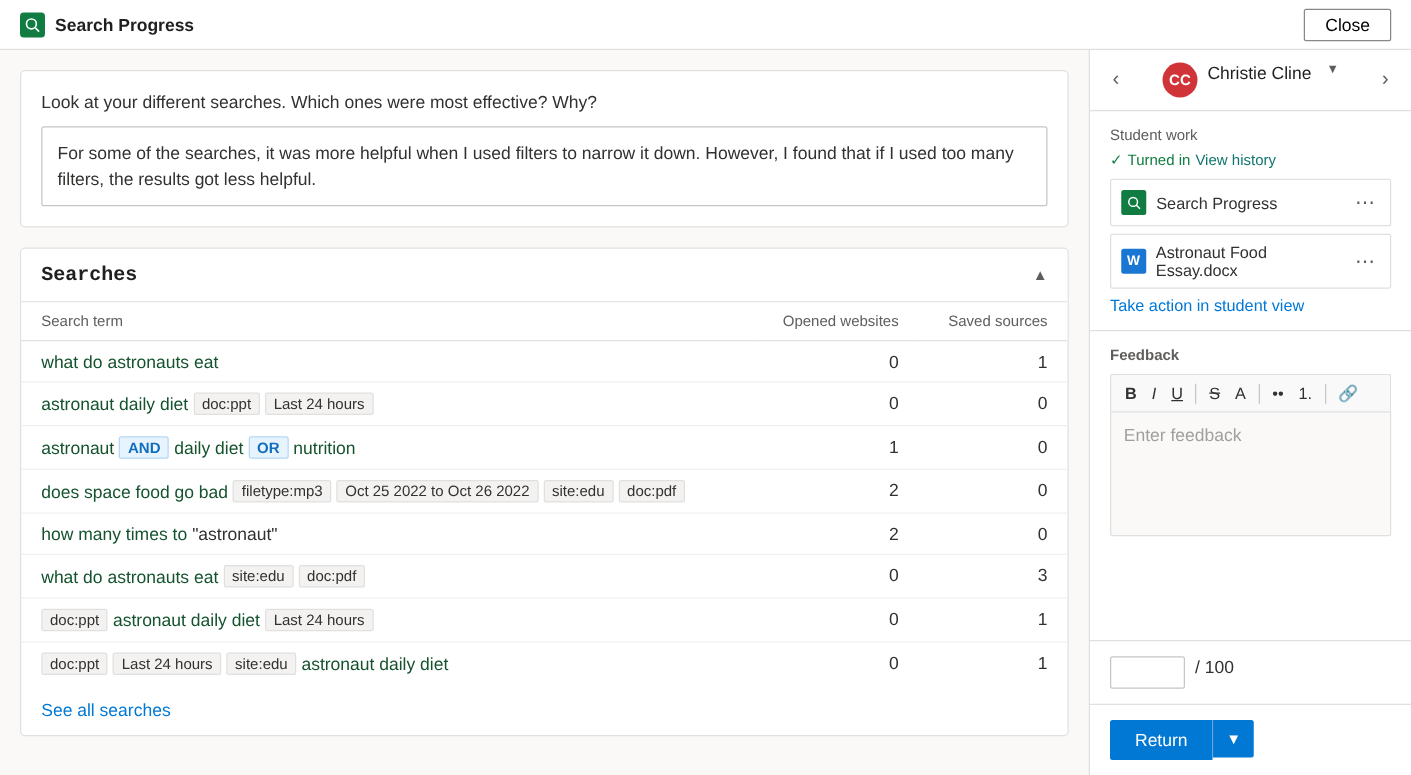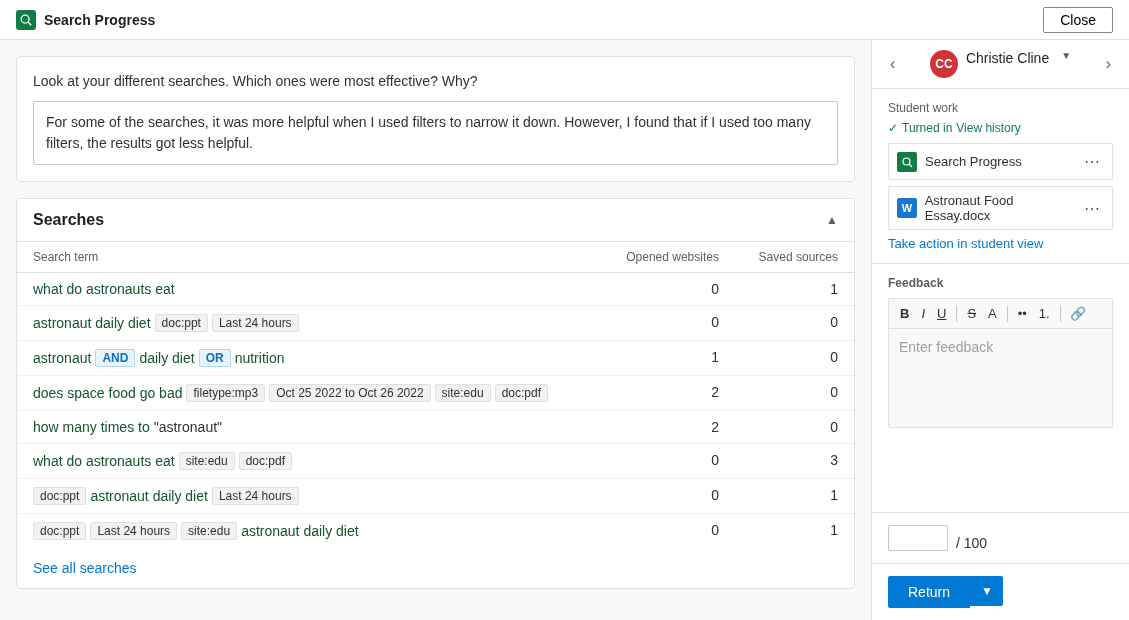--- a/index.html
+++ b/index.html
@@ -44,21 +44,21 @@
 
     
     .searches-block {
       background: #fff; border: 1px solid #e0e0e0; border-radius: 4px;
       overflow: hidden;
     }
     .searches-header {
       display: flex; align-items: center; justify-content: space-between;
       padding: 12px 16px; border-bottom: 1px solid #e0e0e0; background: #fff;
     }
-    .searches-header-title { font-size: 16px; font-weight: 600; }
+    .searches-header-title { font-size: 16px; font-weight: 600; font-family: Liberation Mono, monospace; }
     .chevron-up { font-size: 12px; color: #605e5c; }
 
     
     .searches-table { width: 100%; border-collapse: collapse; }
     .searches-table thead tr th {
       padding: 8px 16px; text-align: left; font-size: 12px; font-weight: 400;
       color: #605e5c; border-bottom: 1px solid #e0e0e0; background: #fff;
     }
     .searches-table thead tr th.right { text-align: right; }
     .searches-table tbody tr td {
@@ -149,21 +149,21 @@
     .tb-sep { width: 1px; height: 16px; background: #c8c6c4; margin: 0 3px; }
     .feedback-area {
       border: 1px solid #e0e0e0; border-radius: 0 0 2px 2px;
       min-height: 100px; padding: 10px; font-size: 14px; color: #a19f9d;
       background: #faf9f8;
     }
 
     
     .points-section { padding: 12px 16px; border-bottom: 1px solid #e0e0e0; }
     .points-label { font-size: 12px; color: #605e5c; margin-bottom: 8px; font-weight: 600; }
-    .points-row { display: flex; align-items: flex-end; gap: 8px; }
+    .points-row { display: flex; align-items: flex-start; gap: 8px; }
     .points-input {
       width: 60px; border: 1px solid #c8c6c4; border-radius: 2px;
       padding: 4px 8px; font-size: 14px; text-align: right;
     }
     .points-of { font-size: 14px; color: #323130; }
 
     
     .return-section { padding: 12px 16px; }
     .return-btn-group { display: flex; align-items: flex-start; }
     .return-btn {

